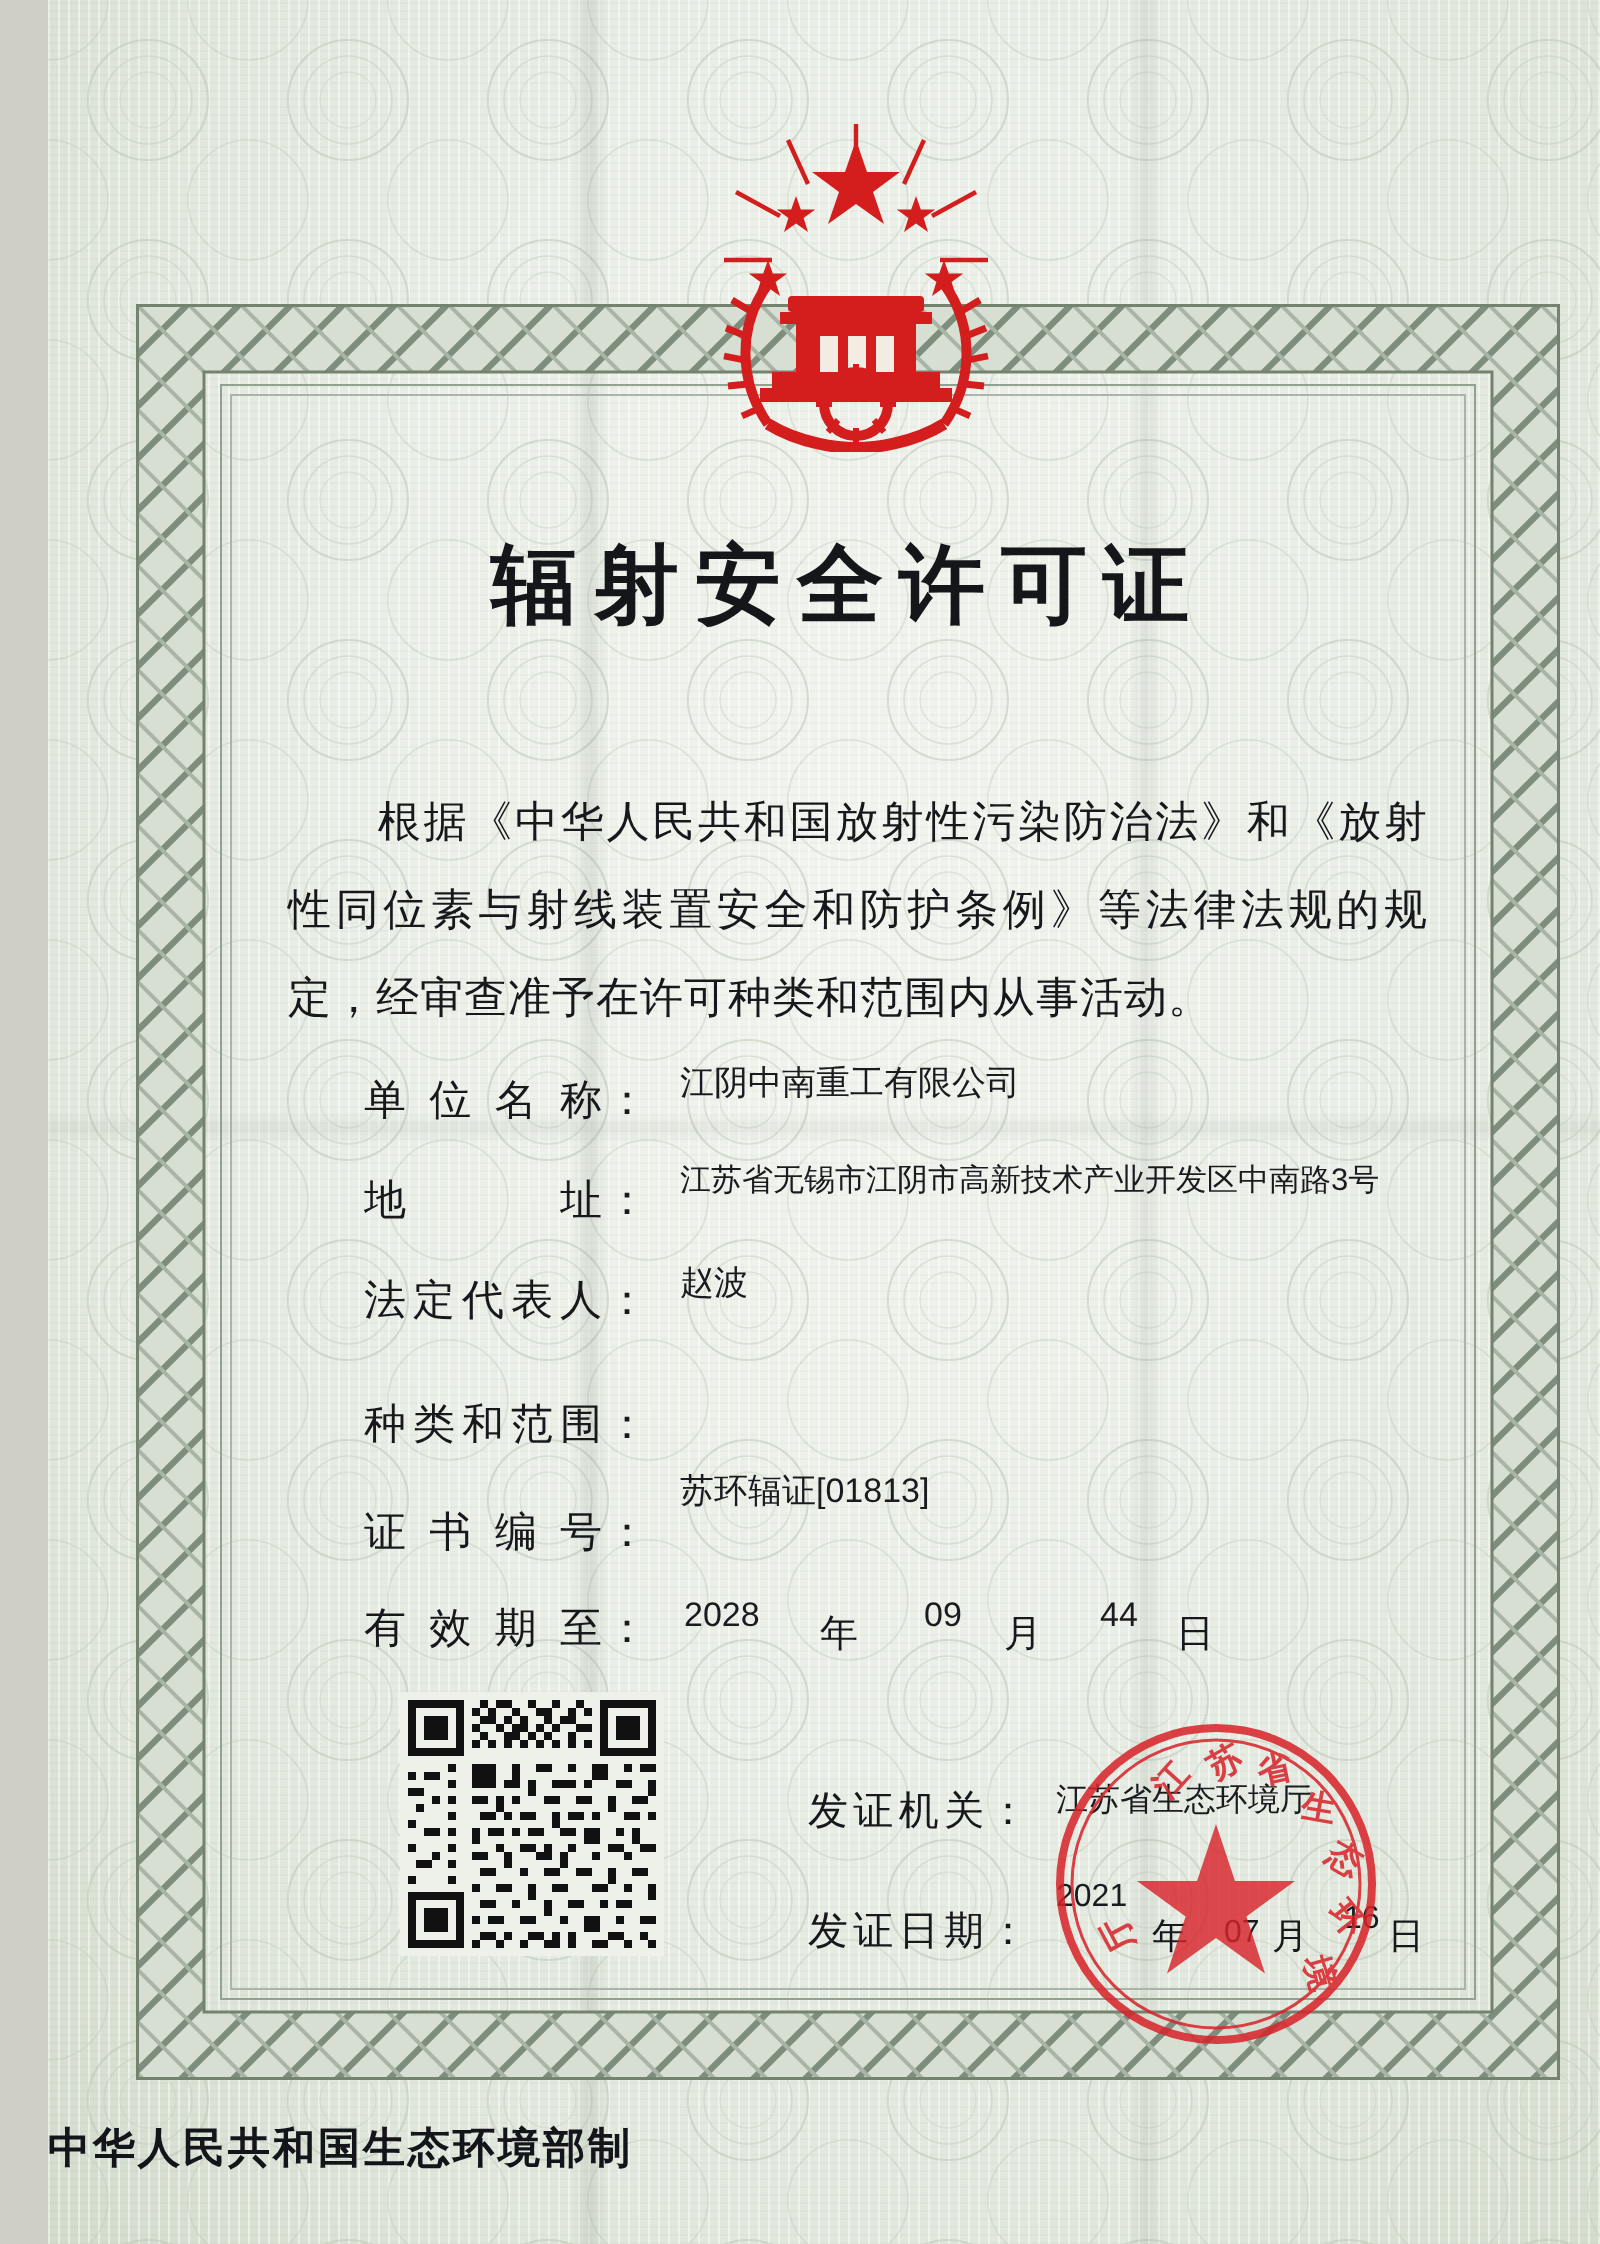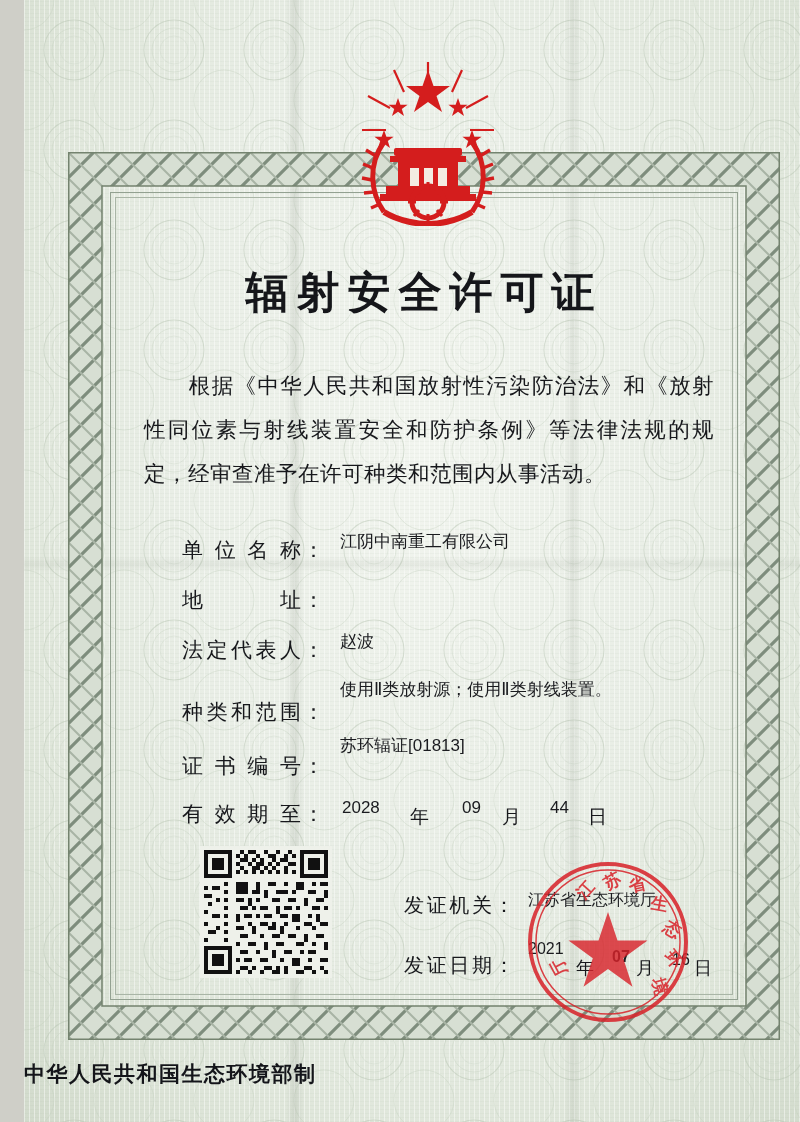--- a/index.html
+++ b/index.html
@@ -117,21 +117,21 @@
     letter-spacing: 8px;
     font-weight: 700;
     color: #15161a;
     font-family: "DejaVu Serif", "Liberation Serif", serif;
   }
 
   
   .preamble {
     position: absolute;
     left: 120px;
-    top: 364px;
+    top: 389px;
     width: 570px;
     font-size: 21.5px;
     line-height: 44px;
     color: #17181c;
     text-align: justify;
     letter-spacing: 0.5px;
   }
   .preamble .indent { display: inline-block; width: 44px; }
 
   
@@ -385,20 +385,21 @@
     </div>
 
     <div class="field-row">
       <div class="field-label">
         <span class="lbl-chars">
           <span>地</span>
           <span>址</span>
         </span>
         <span class="colon">：</span>
       </div>
+      <div class="field-value small">江苏省无锡市江阴市高新技术产业开发区中南路3号</div>
     </div>
 
     <div class="field-row">
       <div class="field-label">
         <span class="lbl-chars">
           <span>法</span>
           <span>定</span>
           <span>代</span>
           <span>表</span>
           <span>人</span>
@@ -412,21 +413,20 @@
       <div class="field-label" style="top:20px;">
         <span class="lbl-chars">
           <span>种</span>
           <span>类</span>
           <span>和</span>
           <span>范</span>
           <span>围</span>
         </span>
         <span class="colon">：</span>
       </div>
-      <div class="field-value" style="top:0px;">使用Ⅱ类放射源；使用Ⅱ类射线装置。</div>
     </div>
 
   </div>
 
   <div class="cert-no">
     <div class="field-label">
       <span class="lbl-chars">
         <span>证</span>
         <span>书</span>
         <span>编</span>
@@ -515,21 +515,21 @@
         <span class="lbl-chars">
           <span>发</span>
           <span>证</span>
           <span>日</span>
           <span>期</span>
         </span>
         <span class="colon">：</span>
       </div>
       <span class="dpart" style="left:124px; top:6px;">2021</span>
       <span class="cn-unit" style="left:172px; top:22px;">年</span>
-      <span class="dpart" style="left:208px; top:14px;font-weight:bold;">07</span>
+      <span class="dpart" style="left:208px; top:24px;">07</span>
       <span class="cn-unit" style="left:232px; top:22px;">月</span>
       <span class="dpart" style="left:268px; top:17px;">16</span>
       <span class="cn-unit" style="left:290px; top:22px;">日</span>
     </div>
   </div>
 
   <svg class="seal" viewBox="0 0 172 172">
     <g fill="none" stroke="#d8232a" stroke-width="4">
       <circle cx="86" cy="86" r="78"></circle>
       <circle cx="86" cy="86" r="72" stroke-width="1.5"></circle>

